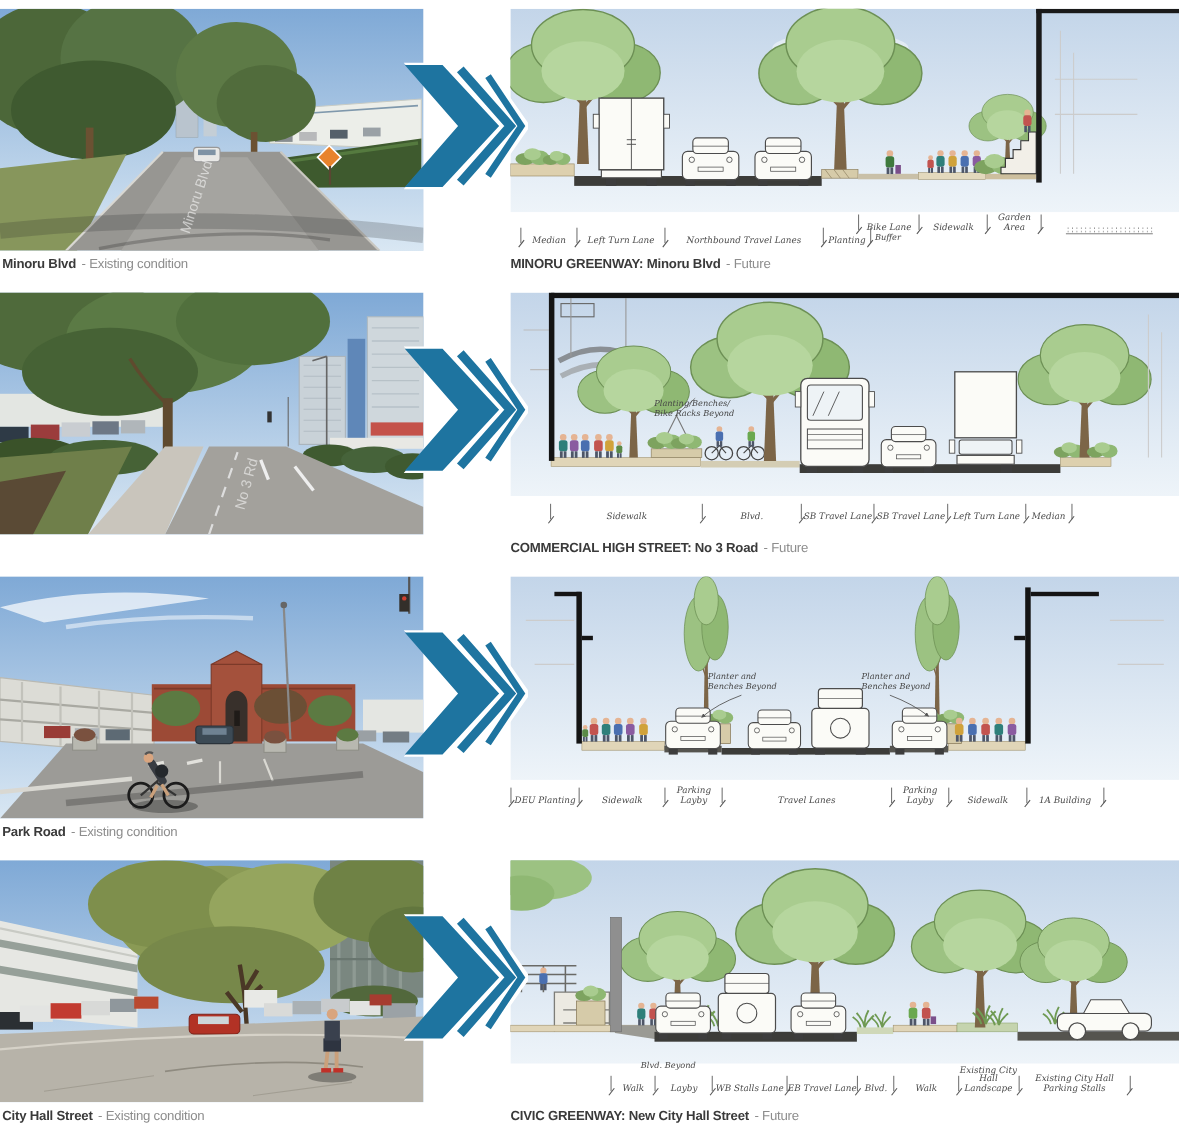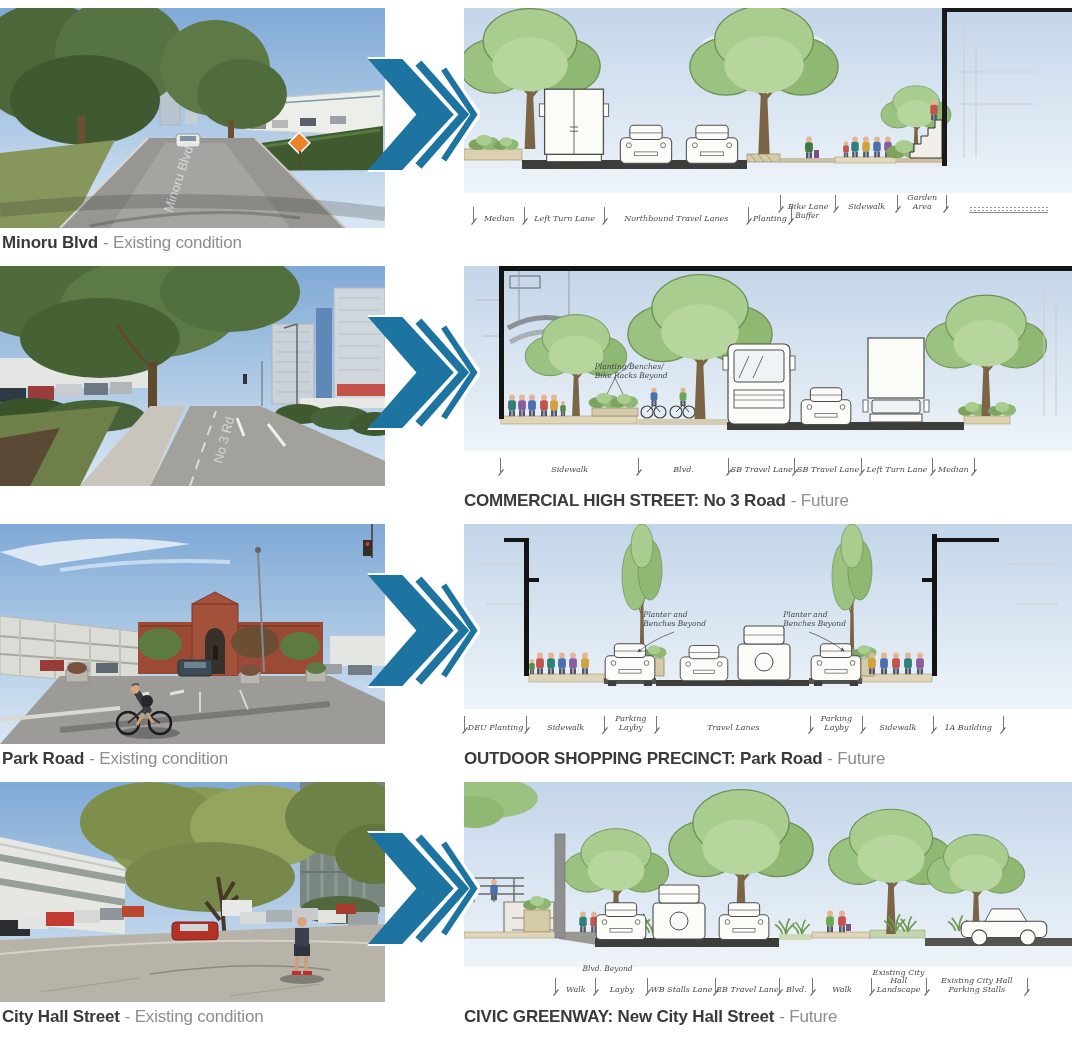--- a/index.html
+++ b/index.html
@@ -12,21 +12,21 @@
   .scene{position:absolute;left:0;top:0;width:608px;height:185px;}
   .dims{position:absolute;left:0;top:186px;width:608px;height:32px;}
   .dbar{position:absolute;display:flex;height:14px;}
   .dseg{position:relative;border-left:1px solid #777;display:flex;align-items:flex-end;justify-content:center;box-sizing:border-box;}
   .dseg:last-child{border-right:1px solid #777;}
   .dseg::before{content:"";position:absolute;left:-4px;bottom:-1px;width:8px;height:1px;background:#555;transform:rotate(-52deg);}
   .dseg:last-child::after{content:"";position:absolute;right:-4px;bottom:-1px;width:8px;height:1px;background:#555;transform:rotate(-52deg);}
   .dseg i{font:italic 8px "DejaVu Serif",serif;color:#4a4a4a;white-space:pre-line;text-align:center;line-height:1.1;transform:translateY(3px);}
   .anno{position:absolute;font:italic 7.5px "DejaVu Serif",serif;color:#474747;white-space:pre-line;text-align:left;line-height:1.2;z-index:3;}
   .dots{position:absolute;border-bottom:1px solid #8a8a8a;background-image:radial-gradient(#9a9a9a .6px,transparent .7px);background-size:4px 3px;}
-  .cap{position:absolute;top:225px;font-size:17px;white-space:nowrap;}
+  .cap{position:absolute;top:225px;font-size:12px;white-space:nowrap;}
   .cap b{color:#3a3a3a;font-weight:bold;letter-spacing:-.2px;}
   .cap span{color:#8d8d8d;margin-left:5px;letter-spacing:-.2px;}
   .cap-photo{left:2px;}
   .cap-future{left:464px;}
   .defs{position:absolute;width:0;height:0;overflow:hidden;}
 </style>
 </head>
 <body>
 
 <svg class="defs" aria-hidden="true">
@@ -254,20 +254,23 @@
               <i>Garden Area</i>
             </span>
         </div>
         <div class="anno" style="left:54.5%;top:17px">Buffer</div>
         <div class="dots" style="left:83%;top:12px;width:13%;height:6px"></div>
       </div>
     </div>
 
     <div class="cap cap-photo">
       <b>Minoru Blvd</b><span>- Existing condition</span>
+    </div>
+    <div class="cap cap-future">
+      <b>MINORU GREENWAY: Minoru Blvd</b><span>- Future</span>
     </div>
   </section>
 
   <section class="row">
     <div class="photo">
       <svg viewBox="0 0 385 220" preserveAspectRatio="none">
         <rect width="385" height="220" fill="url(#phSky)"></rect>
         <rect x="0" y="92" width="150" height="30" fill="#e3e6e2"></rect>
         <rect x="272" y="58" width="42" height="80" fill="#c9d2d8" stroke="#aab4bb"></rect>
         <path d="M276,66 h34 M276,76 h34 M276,86 h34 M276,96 h34 M276,106 h34 M276,116 h34 M276,126 h34" stroke="#b3bdc4" stroke-width="1"></path>
@@ -554,23 +557,20 @@
           <span class="dseg" style="width:13.2%">
               <i>1A Building</i>
             </span>
         </div>
       </div>
     </div>
 
     <div class="cap cap-photo">
       <b>Park Road</b><span>- Existing condition</span>
     </div>
-    <div class="cap cap-future">
-      <b actable="false">OUTDOOR SHOPPING PRECINCT: Park Road</b><span>- Future</span>
-    </div>
   </section>
 
   <section class="row">
     <div class="photo">
       <svg viewBox="0 0 385 220" preserveAspectRatio="none">
         <rect width="385" height="220" fill="url(#phSky)"></rect>
         <rect x="300" y="0" width="85" height="125" fill="#7a8780"></rect>
         <path d="M308,10 V120 M322,8 V120 M336,6 V120 M350,4 V120 M364,2 V120" stroke="#8e9a93" stroke-width="3"></path>
         <path d="M300,30 h85 M300,60 h85 M300,90 h85" stroke="#69766f" stroke-width="2"></path>
         <polygon points="0,55 125,82 125,152 0,140" fill="#e6e7e3"></polygon>

